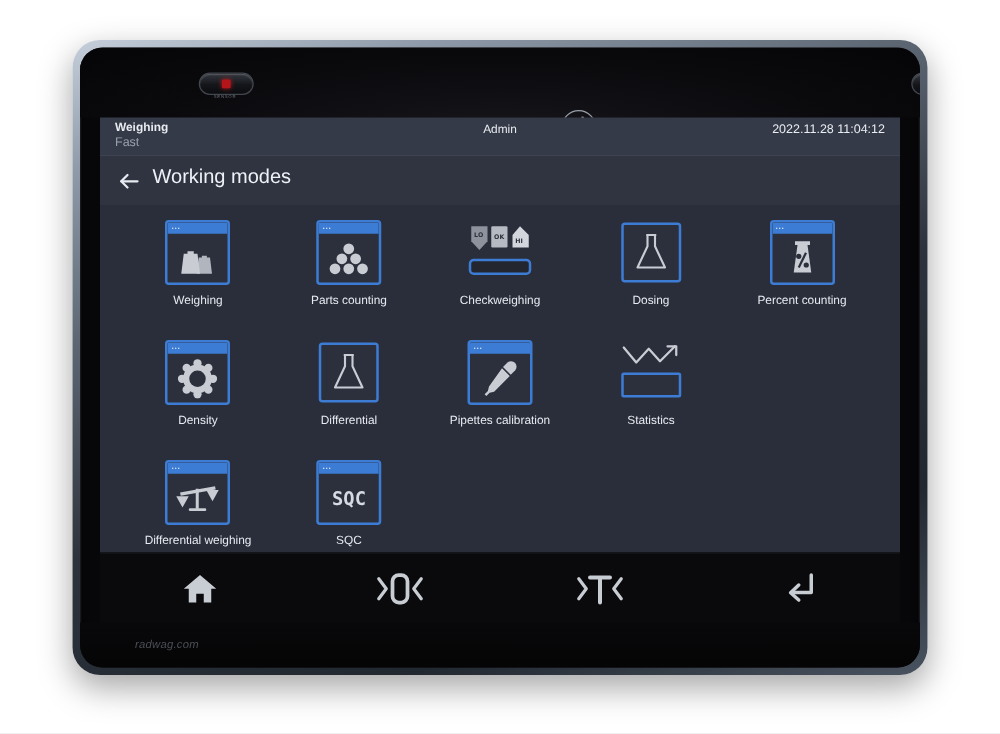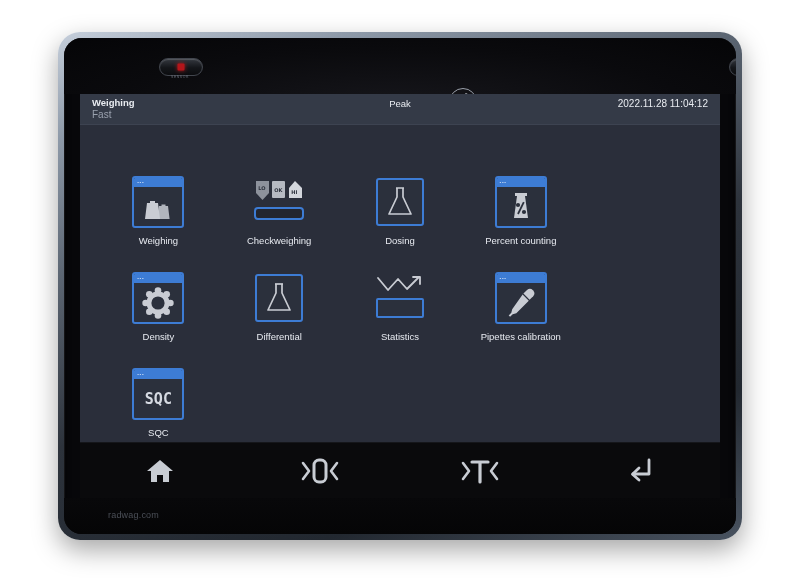--- a/index.html
+++ b/index.html
@@ -143,20 +143,21 @@
     background:#0a0a0c;display:flex;align-items:center;
     border-top:1px solid #15161a;
   }
   .navbtn{flex:1;display:flex;align-items:center;justify-content:center;cursor:pointer;height:100%;}
   .navbtn svg{display:block;}
 
   
   #bezel-bottom{
     position:absolute;left:0;right:0;top:460px;bottom:0;
     background:linear-gradient(180deg,#08080a 0%,#050506 100%);
+    font-style:italic;
   }
   #brand{position:absolute;left:44px;top:12px;font-size:9px;color:#4b4f57;letter-spacing:.2px;}
 </style>
 </head>
 <body>
 
 <div id="device">
   <div id="device-inner">
 
     <div id="bezel-top">
@@ -197,24 +198,35 @@
         
       </div>
       <div class="sensor-cap" id="sensor-right-cap">SENSOR</div>
     </div>
 
     <div id="screen">
 
       <div id="statusbar">
         <div id="sb-mode">Weighing</div>
         <div id="sb-sub">Fast</div>
-        <div id="sb-user">Peak</div>
+        <div id="sb-user">Admin</div>
         <div id="sb-time">2022.11.28 11:04:12</div>
       </div>
 
+      <div id="titlerow">
+        <div id="back-arrow">
+          <svg width="22" height="22" viewBox="0 0 22 22">
+            <g stroke="#e7eaf0" stroke-width="1.8" fill="none" stroke-linecap="round" stroke-linejoin="round">
+              <path d="M18 11 H5"></path>
+              <path d="M10 6 L5 11 L10 16"></path>
+            </g>
+          </svg>
+        </div>
+        <div id="page-title">Working modes</div>
+      </div>
 
       <div id="grid">
 
         <div class="grid-row">
 
           <div class="tile">
             <div class="tile-icon">
               <div class="winframe">
                 <div class="titlebar">
                     <span class="tdots">▪▪▪</span>
@@ -225,20 +237,42 @@
                       <path d="M6 11 h3 v-2 h5 v2 h3 l2 16 h-15 Z"></path>
                       <path d="M18 14 h2.5 v-1.5 h4 v1.5 h2.5 l1.6 13 h-12.2 Z" opacity="0.85"></path>
                     </g>
                   </svg>
                 </div>
               </div>
             </div>
             <div class="tile-label">Weighing</div>
           </div>
 
+          <div class="tile">
+            <div class="tile-icon">
+              <div class="winframe">
+                <div class="titlebar">
+                    <span class="tdots">▪▪▪</span>
+                  </div>
+                <div class="body">
+                  <svg width="34" height="28" viewBox="0 0 34 28">
+                    <g fill="#c9ccd3">
+                      <circle cx="17" cy="6" r="4.3"></circle>
+                      <circle cx="11.5" cy="14" r="4.3"></circle>
+                      <circle cx="22.5" cy="14" r="4.3"></circle>
+                      <circle cx="6" cy="22" r="4.3"></circle>
+                      <circle cx="17" cy="22" r="4.3"></circle>
+                      <circle cx="28" cy="22" r="4.3"></circle>
+                    </g>
+                  </svg>
+                </div>
+              </div>
+            </div>
+            <div class="tile-label">Parts counting</div>
+          </div>
 
           <div class="tile">
             <div class="tile-icon">
               <div class="cw-top">
                 <svg width="48" height="22" viewBox="0 0 48 22">
                   <g fill="#8d929c">
                     <path d="M1 1 h13 v12 l-6.5 7 l-6.5 -7 Z"></path>
                     <rect x="17" y="1" width="13" height="17" rx="1" fill="#b6bac2"></rect>
                     <path d="M40 1 l7 7 v10 h-13 v-10 Z" fill="#d3d6dc"></path>
                   </g>
@@ -330,55 +364,76 @@
                     <path d="M12 3 v9 L4 29 h22 L18 12 V3"></path>
                   </g>
                 </svg>
               </div>
             </div>
             <div class="tile-label">Differential</div>
           </div>
 
           <div class="tile">
             <div class="tile-icon">
+              <div class="winframe">
+                <div class="titlebar">
+                    <span class="tdots">▪▪▪</span>
+                  </div>
+                <div class="body">
+                  <svg width="32" height="32" viewBox="0 0 32 32">
+                    <g fill="#c9ccd3">
+                      <path d="M22 3 a4.4 4.4 0 0 1 6.2 6.2 l-3.6 3.6 l-6.2 -6.2 Z"></path>
+                      <path d="M17.6 7.6 l6.2 6.2 l-12.5 12.5 l-3.6 0.9 l-2.6 2.6 l-1.4 -1.4 l2.6 -2.6 l0.9 -3.6 Z"></path>
+                    </g>
+                  </svg>
+                </div>
+              </div>
+            </div>
+            <div class="tile-label">Pipettes calibration</div>
+          </div>
+
+          <div class="tile">
+            <div class="tile-icon">
               <div class="st-chart">
                 <svg width="50" height="22" viewBox="0 0 50 22">
                   <g stroke="#c9ccd3" stroke-width="1.8" fill="none" stroke-linejoin="round" stroke-linecap="round">
                     <path d="M3 4 L13 16 L23 5 L32 15 L44 3"></path>
                     <path d="M38 3 H45 V10"></path>
                   </g>
                 </svg>
               </div>
               <div class="st-bar"></div>
             </div>
             <div class="tile-label">Statistics</div>
           </div>
-
-          <div class="tile">
-            <div class="tile-icon">
-              <div class="winframe">
-                <div class="titlebar">
-                    <span class="tdots">▪▪▪</span>
-                  </div>
-                <div class="body">
-                  <svg width="32" height="32" viewBox="0 0 32 32">
-                    <g fill="#c9ccd3">
-                      <path d="M22 3 a4.4 4.4 0 0 1 6.2 6.2 l-3.6 3.6 l-6.2 -6.2 Z"></path>
-                      <path d="M17.6 7.6 l6.2 6.2 l-12.5 12.5 l-3.6 0.9 l-2.6 2.6 l-1.4 -1.4 l2.6 -2.6 l0.9 -3.6 Z"></path>
-                    </g>
-                  </svg>
-                </div>
-              </div>
-            </div>
-            <div class="tile-label">Pipettes calibration</div>
-          </div>
         </div>
 
         <div class="grid-row">
 
+          <div class="tile">
+            <div class="tile-icon">
+              <div class="winframe">
+                <div class="titlebar">
+                    <span class="tdots">▪▪▪</span>
+                  </div>
+                <div class="body">
+                  <svg width="36" height="26" viewBox="0 0 36 26">
+                    <g fill="#c9ccd3">
+                      <path d="M4 8 L32 3 l0.6 2.6 L4.6 10.6 Z"></path>
+                      <rect x="16.6" y="5" width="2.4" height="16"></rect>
+                      <rect x="11" y="20.5" width="14" height="2.3" rx="1"></rect>
+                      <path d="M1 11 h10 l-5 9 Z"></path>
+                      <path d="M25 6 h10 l-5 9 Z"></path>
+                    </g>
+                  </svg>
+                </div>
+              </div>
+            </div>
+            <div class="tile-label">Differential weighing</div>
+          </div>
 
           <div class="tile">
             <div class="tile-icon">
               <div class="winframe">
                 <div class="titlebar">
                     <span class="tdots">▪▪▪</span>
                   </div>
                 <div class="body">
                   <span class="sqc-text">SQC</span>
                 </div>

